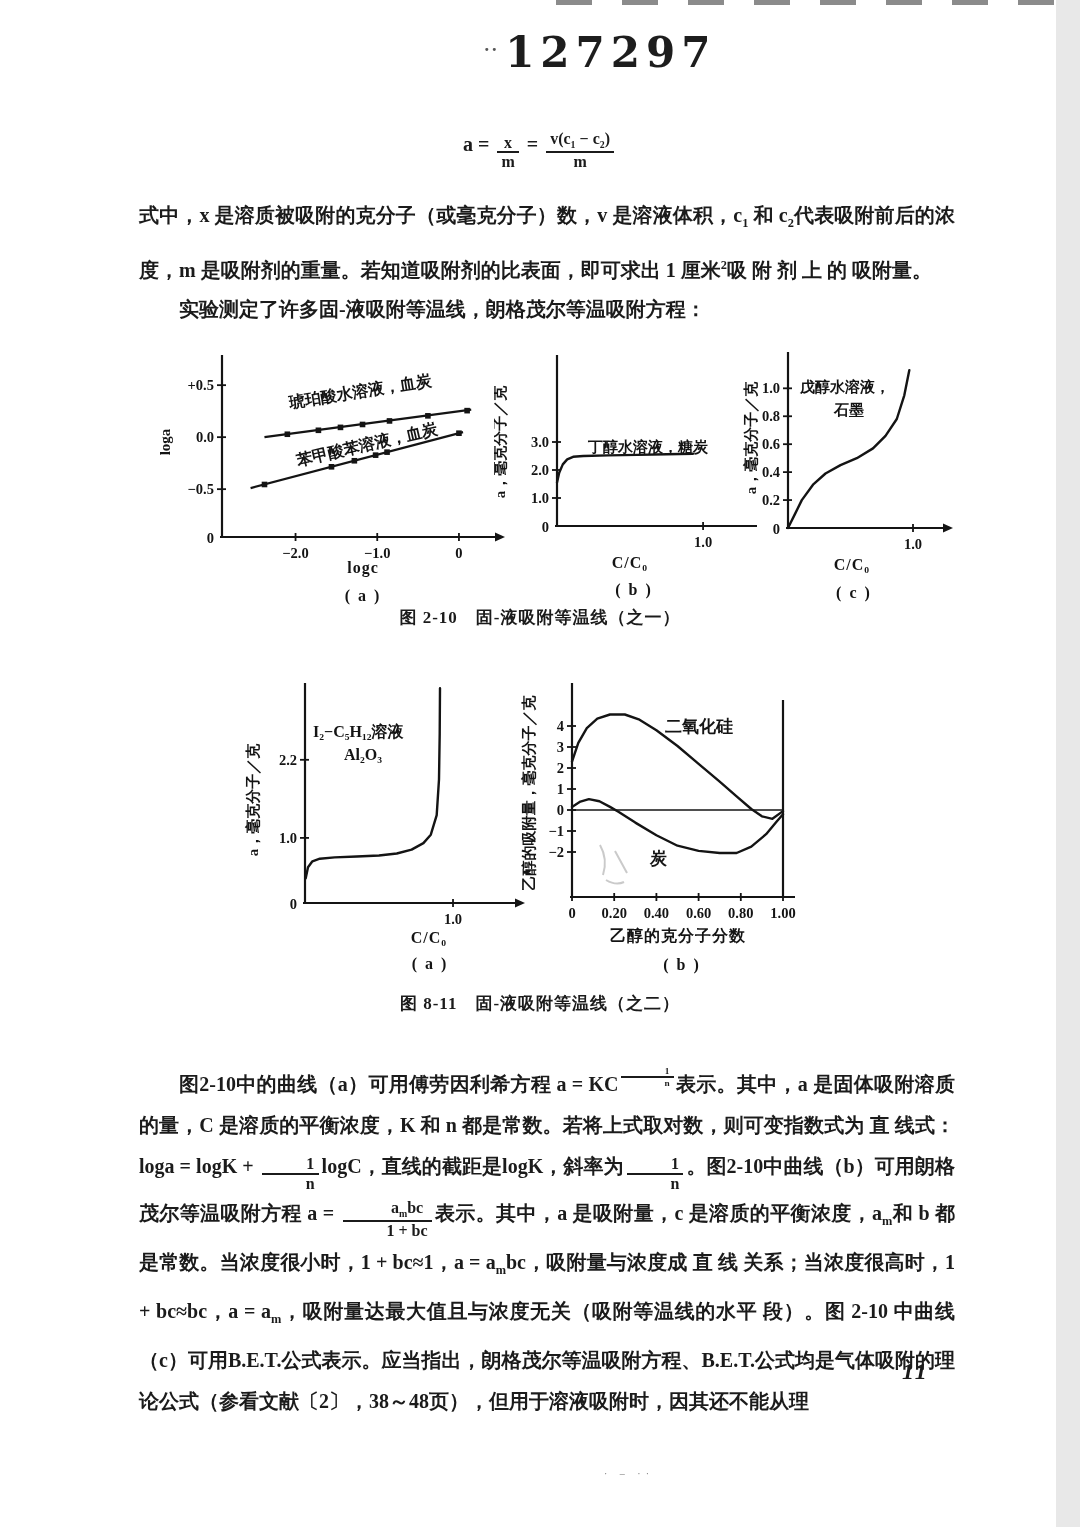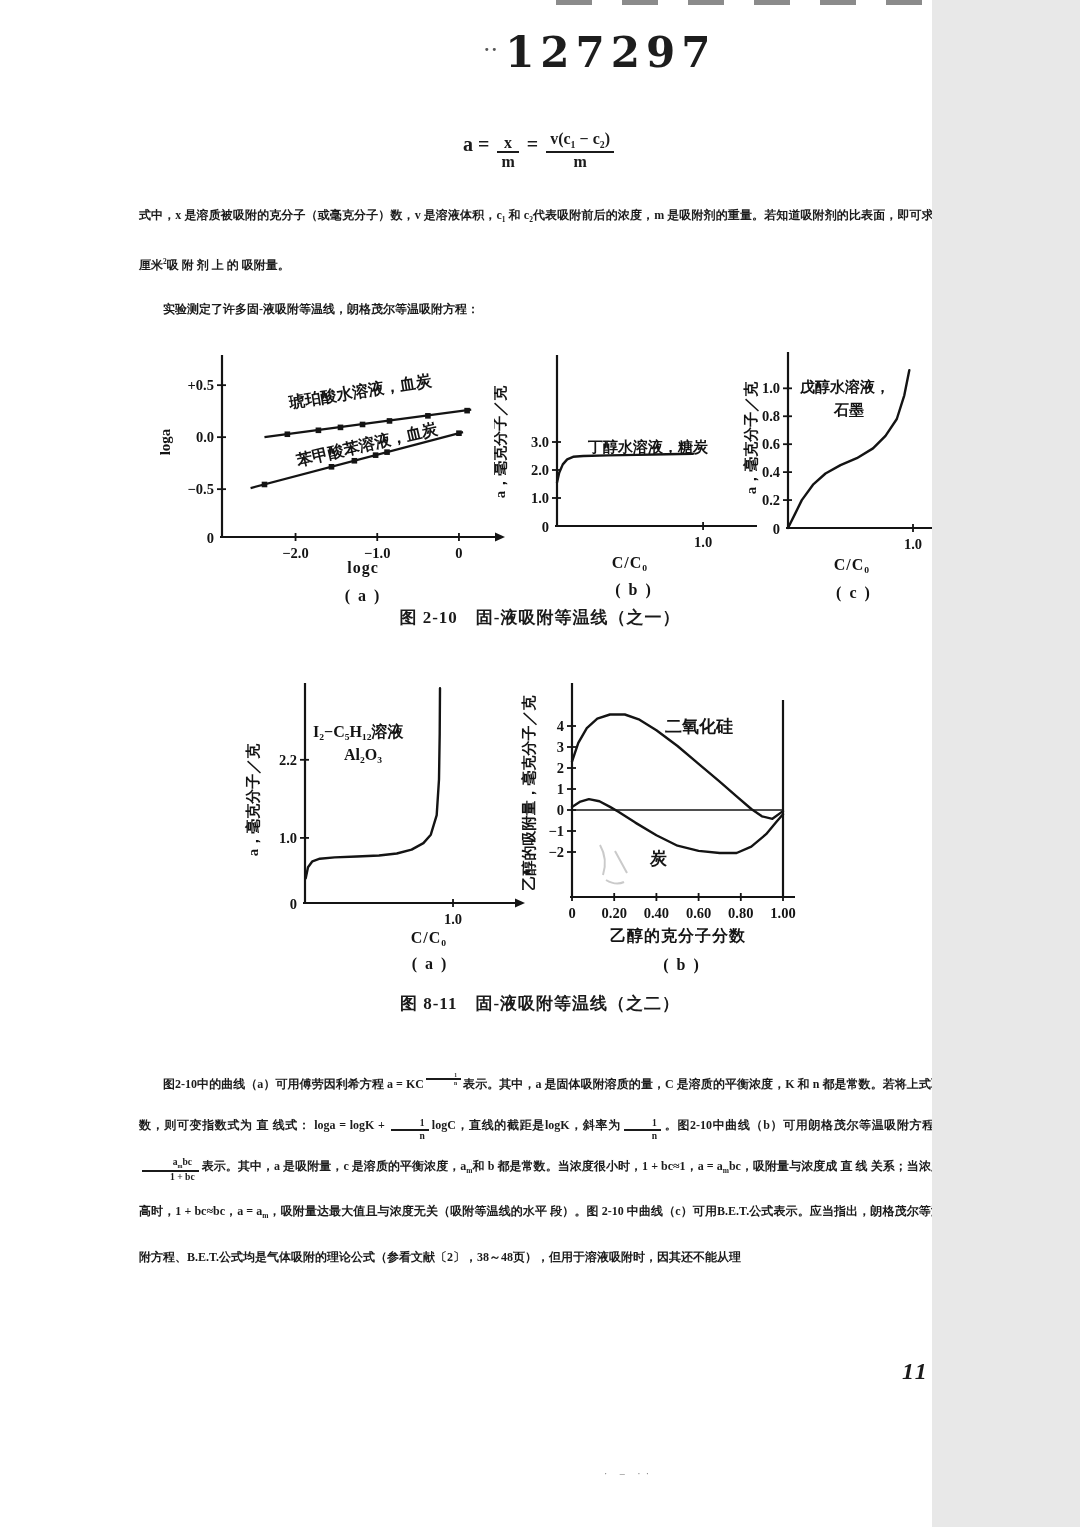--- a/index.html
+++ b/index.html
@@ -1,25 +1,25 @@
 <!DOCTYPE html>
 <html><head>
 <meta charset="utf-8">
 <style>
   html,body{margin:0;padding:0;background:#e8e8e8;}
-  .page{position:relative;width:932px;height:1527px;background:#ffffff;overflow:hidden;
+  .page{position:relative;width:1056px;height:1527px;background:#ffffff;overflow:hidden;
         font-family:"Liberation Serif","DejaVu Serif",serif;color:#1b1b1b;}
   .edge-marks{position:absolute;left:556px;top:0;width:524px;height:5px;
         background:repeating-linear-gradient(to right,#8b8b8b 0,#8b8b8b 36px,transparent 36px,transparent 66px);}
   .stamp{position:absolute;left:484px;top:28px;font-family:"DejaVu Serif",serif;
         font-weight:700;font-size:42px;letter-spacing:6px;color:#1d1d1d;white-space:nowrap;}
   .stamp .pfx{font-size:16px;letter-spacing:2px;vertical-align:12px;color:#555;margin-right:6px;}
   .formula-main{position:absolute;left:0;top:130px;width:1080px;text-align:center;
         font-size:20px;font-weight:600;}
-  .para{position:absolute;left:139px;width:816px;text-align:justify;font-size:12px;
+  .para{position:absolute;left:139px;width:816px;text-align:justify;font-size:20px;
         font-weight:600;line-height:42px;}
   .p1{top:194px;}
   .p2{top:288px;text-indent:2em;}
   .p3{top:1036px;line-height:41px;}
   .indent{text-indent:2em;margin-top:28px;}
   sub,sup{font-size:0.62em;}
   .frac{display:inline-block;text-align:center;vertical-align:-0.8em;line-height:1.1;margin:0 3px;}
   .frac .fnum{display:block;padding:0 4px;border-bottom:2px solid #1b1b1b;font-size:0.8em;}
   .frac .fden{display:block;padding:0 4px;font-size:0.8em;}
   .supfrac{vertical-align:0.45em;font-size:0.58em;margin:0 2px;}

